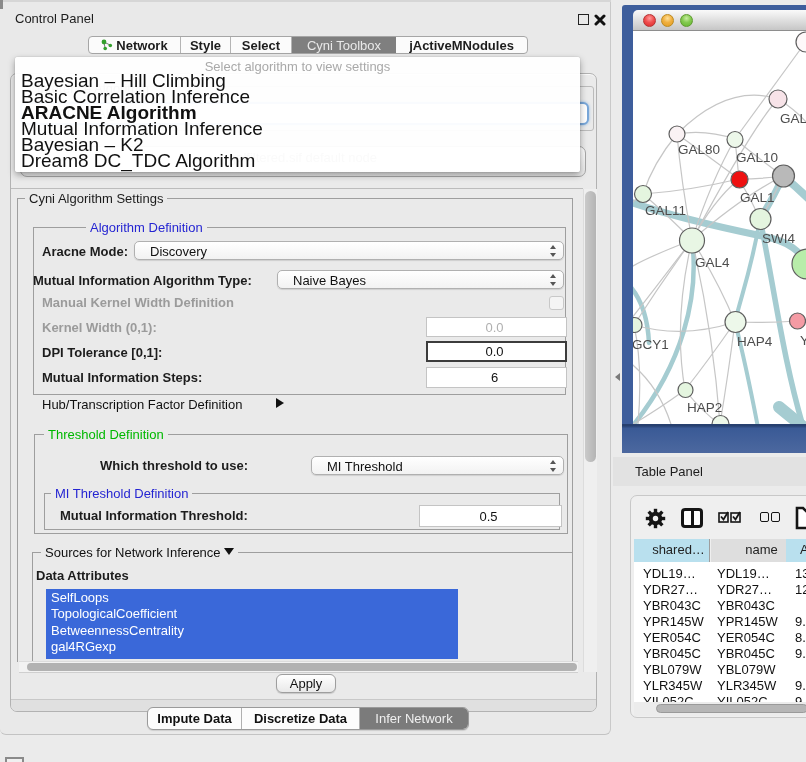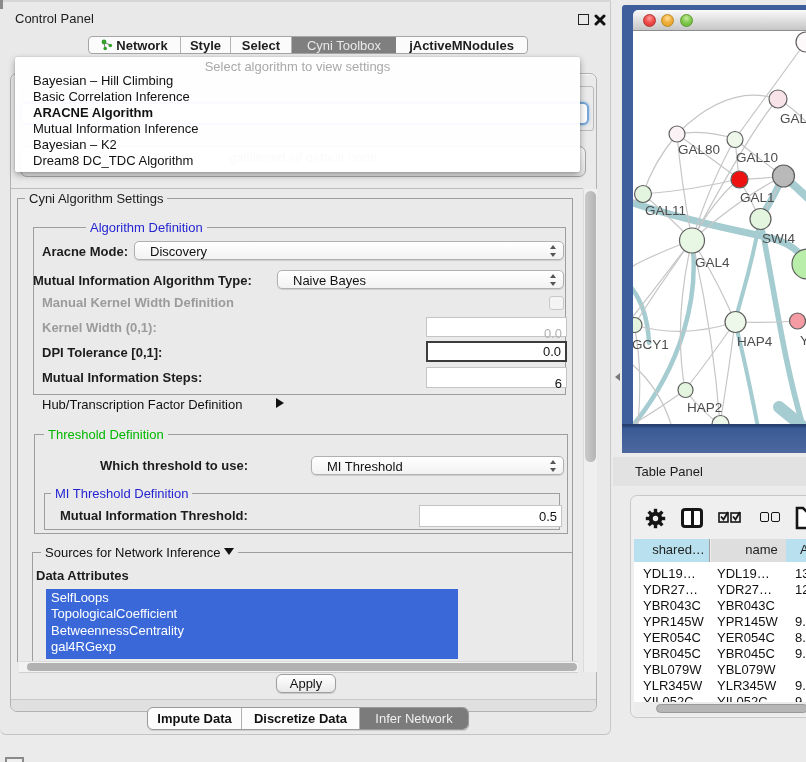--- a/index.html
+++ b/index.html
@@ -7,21 +7,21 @@
   font-family:"Liberation Sans", sans-serif; }
 .abs { position:absolute; }
 .lbl { position:absolute; font-size:13px; font-weight:bold; color:#1c1c1c; white-space:nowrap; }
 .dis { color:#9b9b9b; }
 .combo { position:absolute; background:linear-gradient(#ffffff,#f2f2f2);
   border:1px solid #b0b0b0; border-radius:5px; font-size:13px; color:#111;
   box-shadow:0 1px 1px rgba(0,0,0,0.12); }
 .combo .tx { position:absolute; left:15px; top:2px; white-space:nowrap; }
 .combo .ar { position:absolute; right:6px; top:3px; width:8px; height:12px; }
 .fld { position:absolute; background:#fff; border:1px solid #c4c4c4; font-size:13px;
-  color:#111; text-align:right; padding:8px 4px 0 0; }
+  color:#111; text-align:center; padding:2px 4px 0 0; }
 .grp { position:absolute; border:1px solid #9e9e9e; }
 .gl { position:absolute; font-size:13px; background:#eaeaea; padding:0 4px; white-space:nowrap; }
 </style>
 </head>
 <body>
 
 <div class="abs" id="cpwin" style="left:0;top:0;width:611px;height:735px;background:#e9e9e9;
   border-right:1px solid #c9c9c9;border-bottom:1px solid #c3c3c3;border-radius:0 0 6px 6px;"></div>
 <div class="abs" style="left:0;top:0;width:611px;height:2px;background:#d6d6d6;"></div>
 <div class="abs" style="left:0;top:0;width:3px;height:9px;background:#8a8a8a;"></div>
@@ -142,21 +142,21 @@
   <div style="width:94px;border-right:1px solid #b0b0b0;display:flex;align-items:center;justify-content:center;">Impute Data</div>
   <div style="width:118px;border-right:1px solid #b0b0b0;display:flex;align-items:center;justify-content:center;">Discretize Data</div>
   <div style="flex:1;background:#7b7b7b;color:#f0f0f0;font-weight:normal;display:flex;align-items:center;justify-content:center;">Infer Network</div>
 </div>
 
 <div class="abs" style="left:5px;top:757px;width:19px;height:14px;border:2px solid #8a8a8a;background:#f0f0f0;"></div>
 
 <div class="abs" style="left:15px;top:57px;width:565px;height:115px;background:rgba(255,255,255,0.955);
   border-radius:2px;box-shadow:0 3px 7px rgba(0,0,0,0.35),0 0 1px rgba(0,0,0,0.35);z-index:20;">
   <div style="position:absolute;left:0;top:2px;width:100%;text-align:center;font-size:13px;color:#a9a9a9;">Select algorithm to view settings</div>
-  <div style="position:absolute;left:18px;top:16px;font-size:13px;line-height:16px;color:#111;white-space:nowrap;">
+  <div style="position:absolute;left:6px;top:16px;font-size:19px;line-height:16px;color:#111;white-space:nowrap;">
     Bayesian – Hill Climbing<br>
     Basic Correlation Inference<br>
     <span style="font-weight:bold;">ARACNE Algorithm</span><br>
     Mutual Information Inference<br>
     Bayesian – K2<br>
     Dream8 DC_TDC Algorithm
   </div>
 </div>
 
 <div class="abs" style="left:615px;top:373px;width:0;height:0;border-right:5px solid #7a7a7a;border-top:4px solid transparent;border-bottom:4px solid transparent;"></div>

